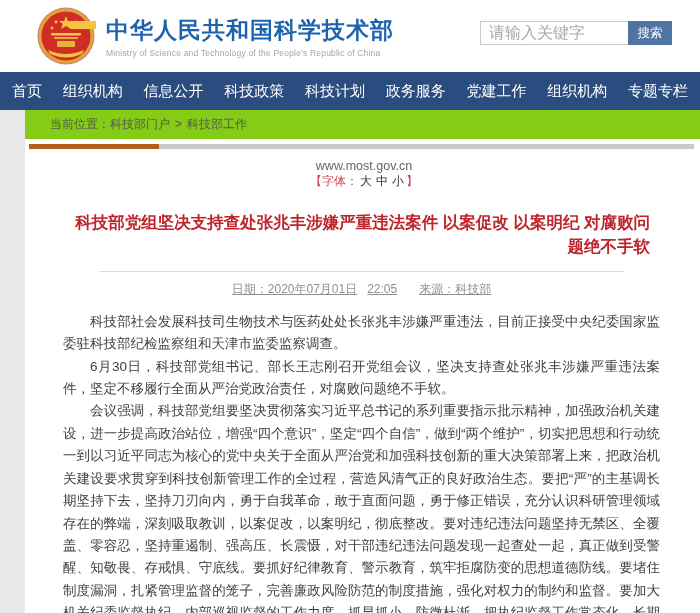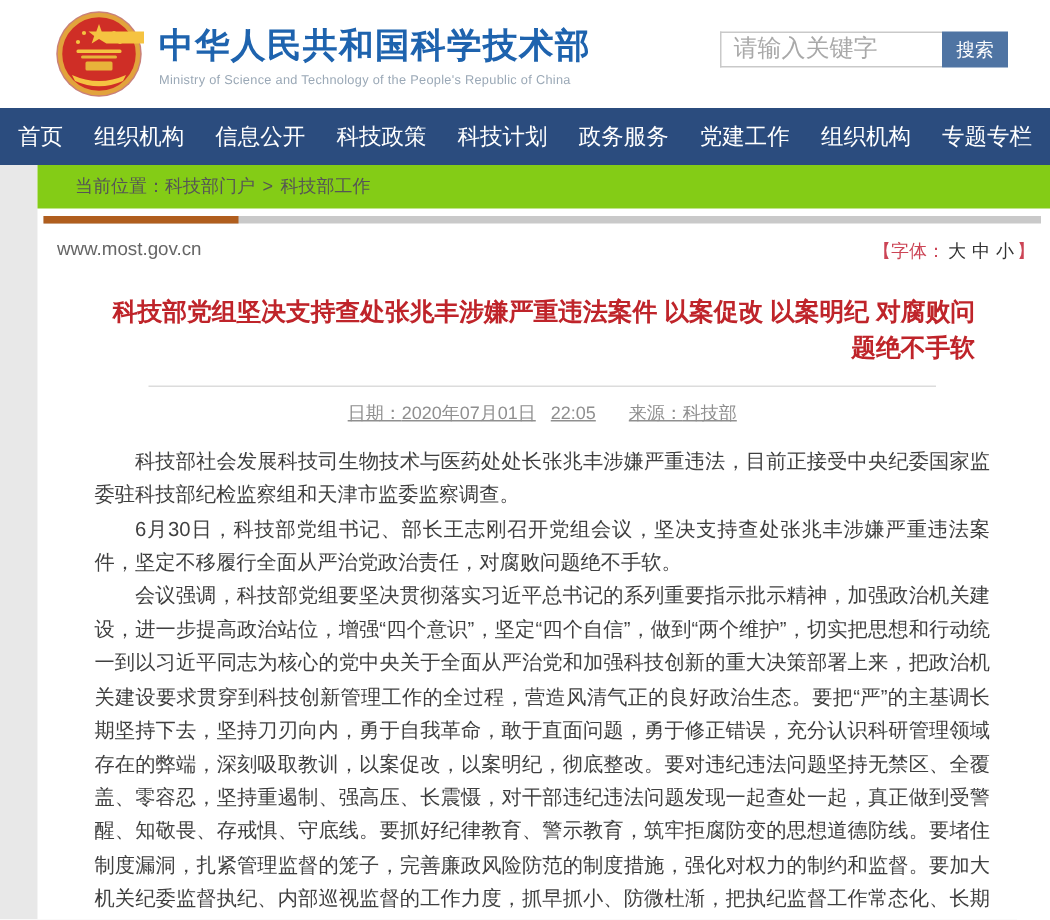--- a/index.html
+++ b/index.html
@@ -25,21 +25,21 @@
 
   
   .panel { margin-left:25px; background:#ffffff; min-height:503px; }
   .breadcrumb { height:29px; background:#84cc16; line-height:29px; padding-left:25px; font-size:12px; color:#555; }
   .breadcrumb a { color:#555; text-decoration:none; }
   .breadcrumb .sep { margin:0 5px; }
 
   .rule { margin:5px 6px 0 4px; height:5px; background:#c9c9c9; position:relative; }
   .rule-accent { position:absolute; left:0; top:0; width:130px; height:5px; background:#b05e1e; }
 
-  .toolbar { display:flex; justify-content:space-between; align-items:flex-start; padding:10px 10px 0 13px; }
+  .toolbar { display:flex; justify-content:space-between; align-items:center; padding:10px 10px 0 13px;flex-direction:column; }
   .site-url { font-size:12.5px; color:#666; }
   .font-widget { font-size:12px; }
   .font-widget .red { color:#cc4455; }
   .font-widget a { color:#333; text-decoration:none; margin:0 2px; }
 
   
   .article { padding:0 40px 10px 38px; }
   .article-title { font-size:16.5px; font-weight:bold; color:#bf242a; text-align:right; margin:21px 10px 0; line-height:1.45; }
   .title-divider { width:88%; border-top:1px solid #dcdcdc; margin:12px auto 0; height:0; }
   .article-meta { text-align:center; font-size:12px; color:#8f8f8f; margin-top:9px;text-decoration:underline; }

